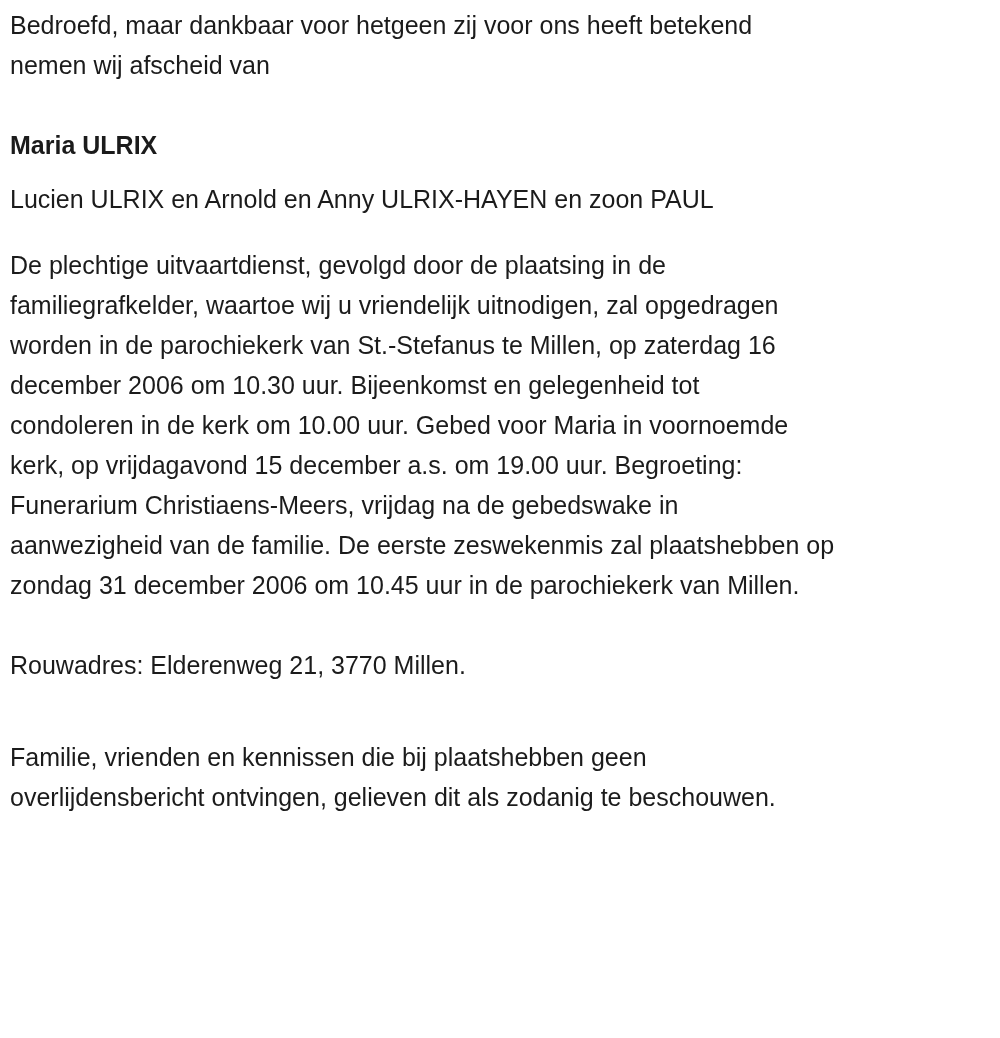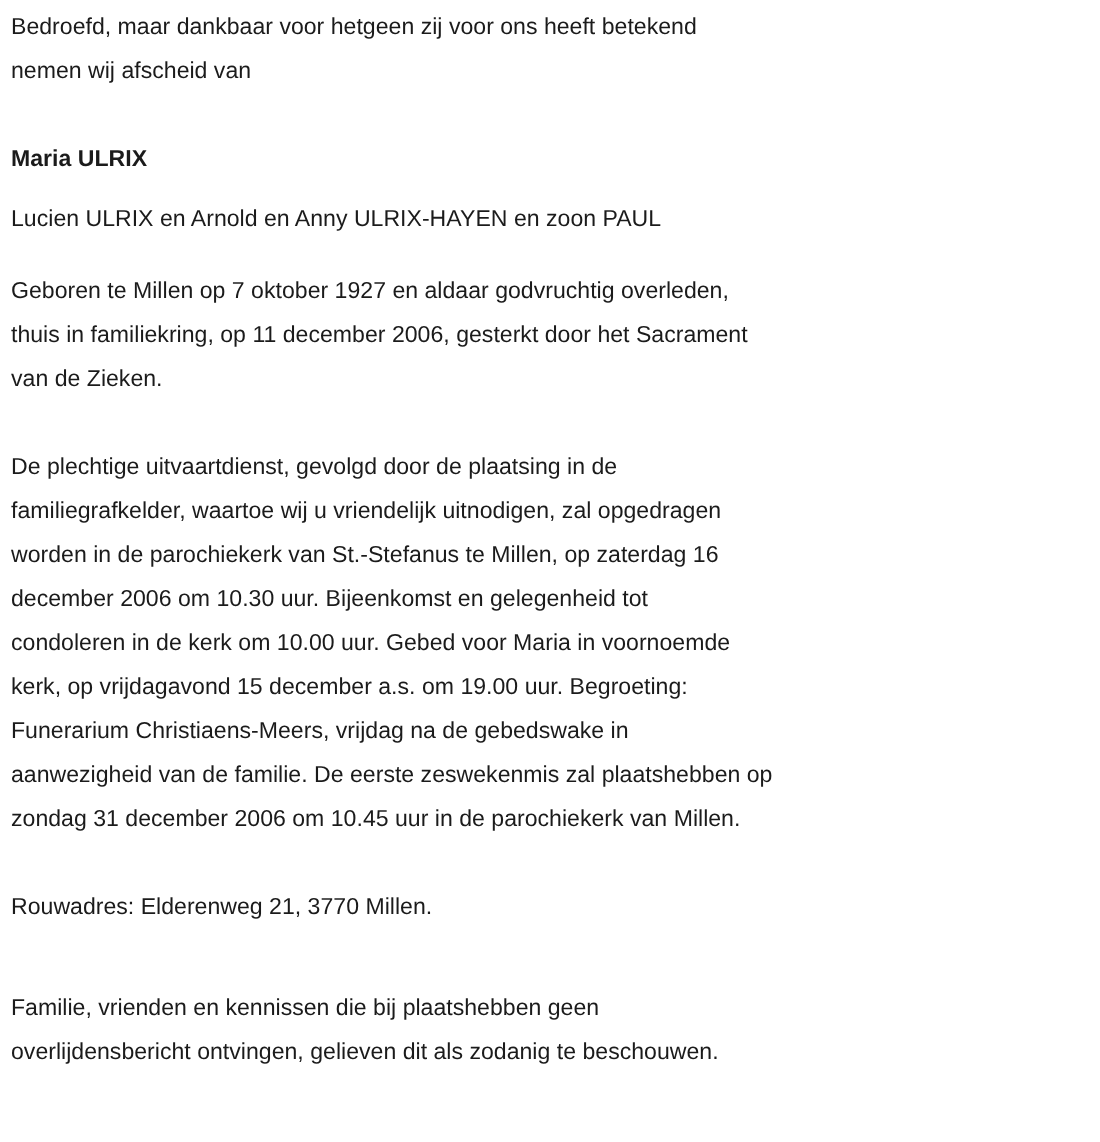--- a/index.html
+++ b/index.html
@@ -11,21 +11,21 @@
     width: 1000px;
     height: 1038px;
     overflow: hidden;
   }
   .doc {
     box-sizing: border-box;
     width: 1000px;
     height: 1038px;
     padding: 5px 8px 0 10px;
     font-family: "Liberation Sans", "DejaVu Sans", sans-serif;
-    font-size: 21px;
+    font-size: 25px;
     line-height: 40px;
     color: #1b1b1b;
     background: #ffffff;
   }
   .doc p {
     margin: 0;
     white-space: pre-line; 
   }
   p.para-intro          { margin-bottom: 40px; }
   p.para-name           { font-weight: 700; margin-bottom: 14px; }
@@ -41,23 +41,20 @@
 
 <main class="doc">
   <p class="para-intro">Bedroefd, maar dankbaar voor hetgeen zij voor ons heeft betekend
 nemen wij afscheid van</p>
 
   <p class="para-name">Maria ULRIX</p>
 
 
   <p class="para-family">Lucien ULRIX en Arnold en Anny ULRIX-HAYEN en zoon PAUL</p>
 
-  <p class="para-birth-death">Geboren te Millen op 7 oktober 1927 en aldaar godvruchtig overleden,
-thuis in familiekring, op 11 december 2006, gesterkt door het Sacrament
-van de Zieken.</p>
 
   <p class="para-service">De plechtige uitvaartdienst, gevolgd door de plaatsing in de
 familiegrafkelder, waartoe wij u vriendelijk uitnodigen, zal opgedragen
 worden in de parochiekerk van St.-Stefanus te Millen, op zaterdag 16
 december 2006 om 10.30 uur. Bijeenkomst en gelegenheid tot
 condoleren in de kerk om 10.00 uur. Gebed voor Maria in voornoemde
 kerk, op vrijdagavond 15 december a.s. om 19.00 uur. Begroeting:
 Funerarium Christiaens-Meers, vrijdag na de gebedswake in
 aanwezigheid van de familie. De eerste zeswekenmis zal plaatshebben op
 zondag 31 december 2006 om 10.45 uur in de parochiekerk van Millen.</p>

